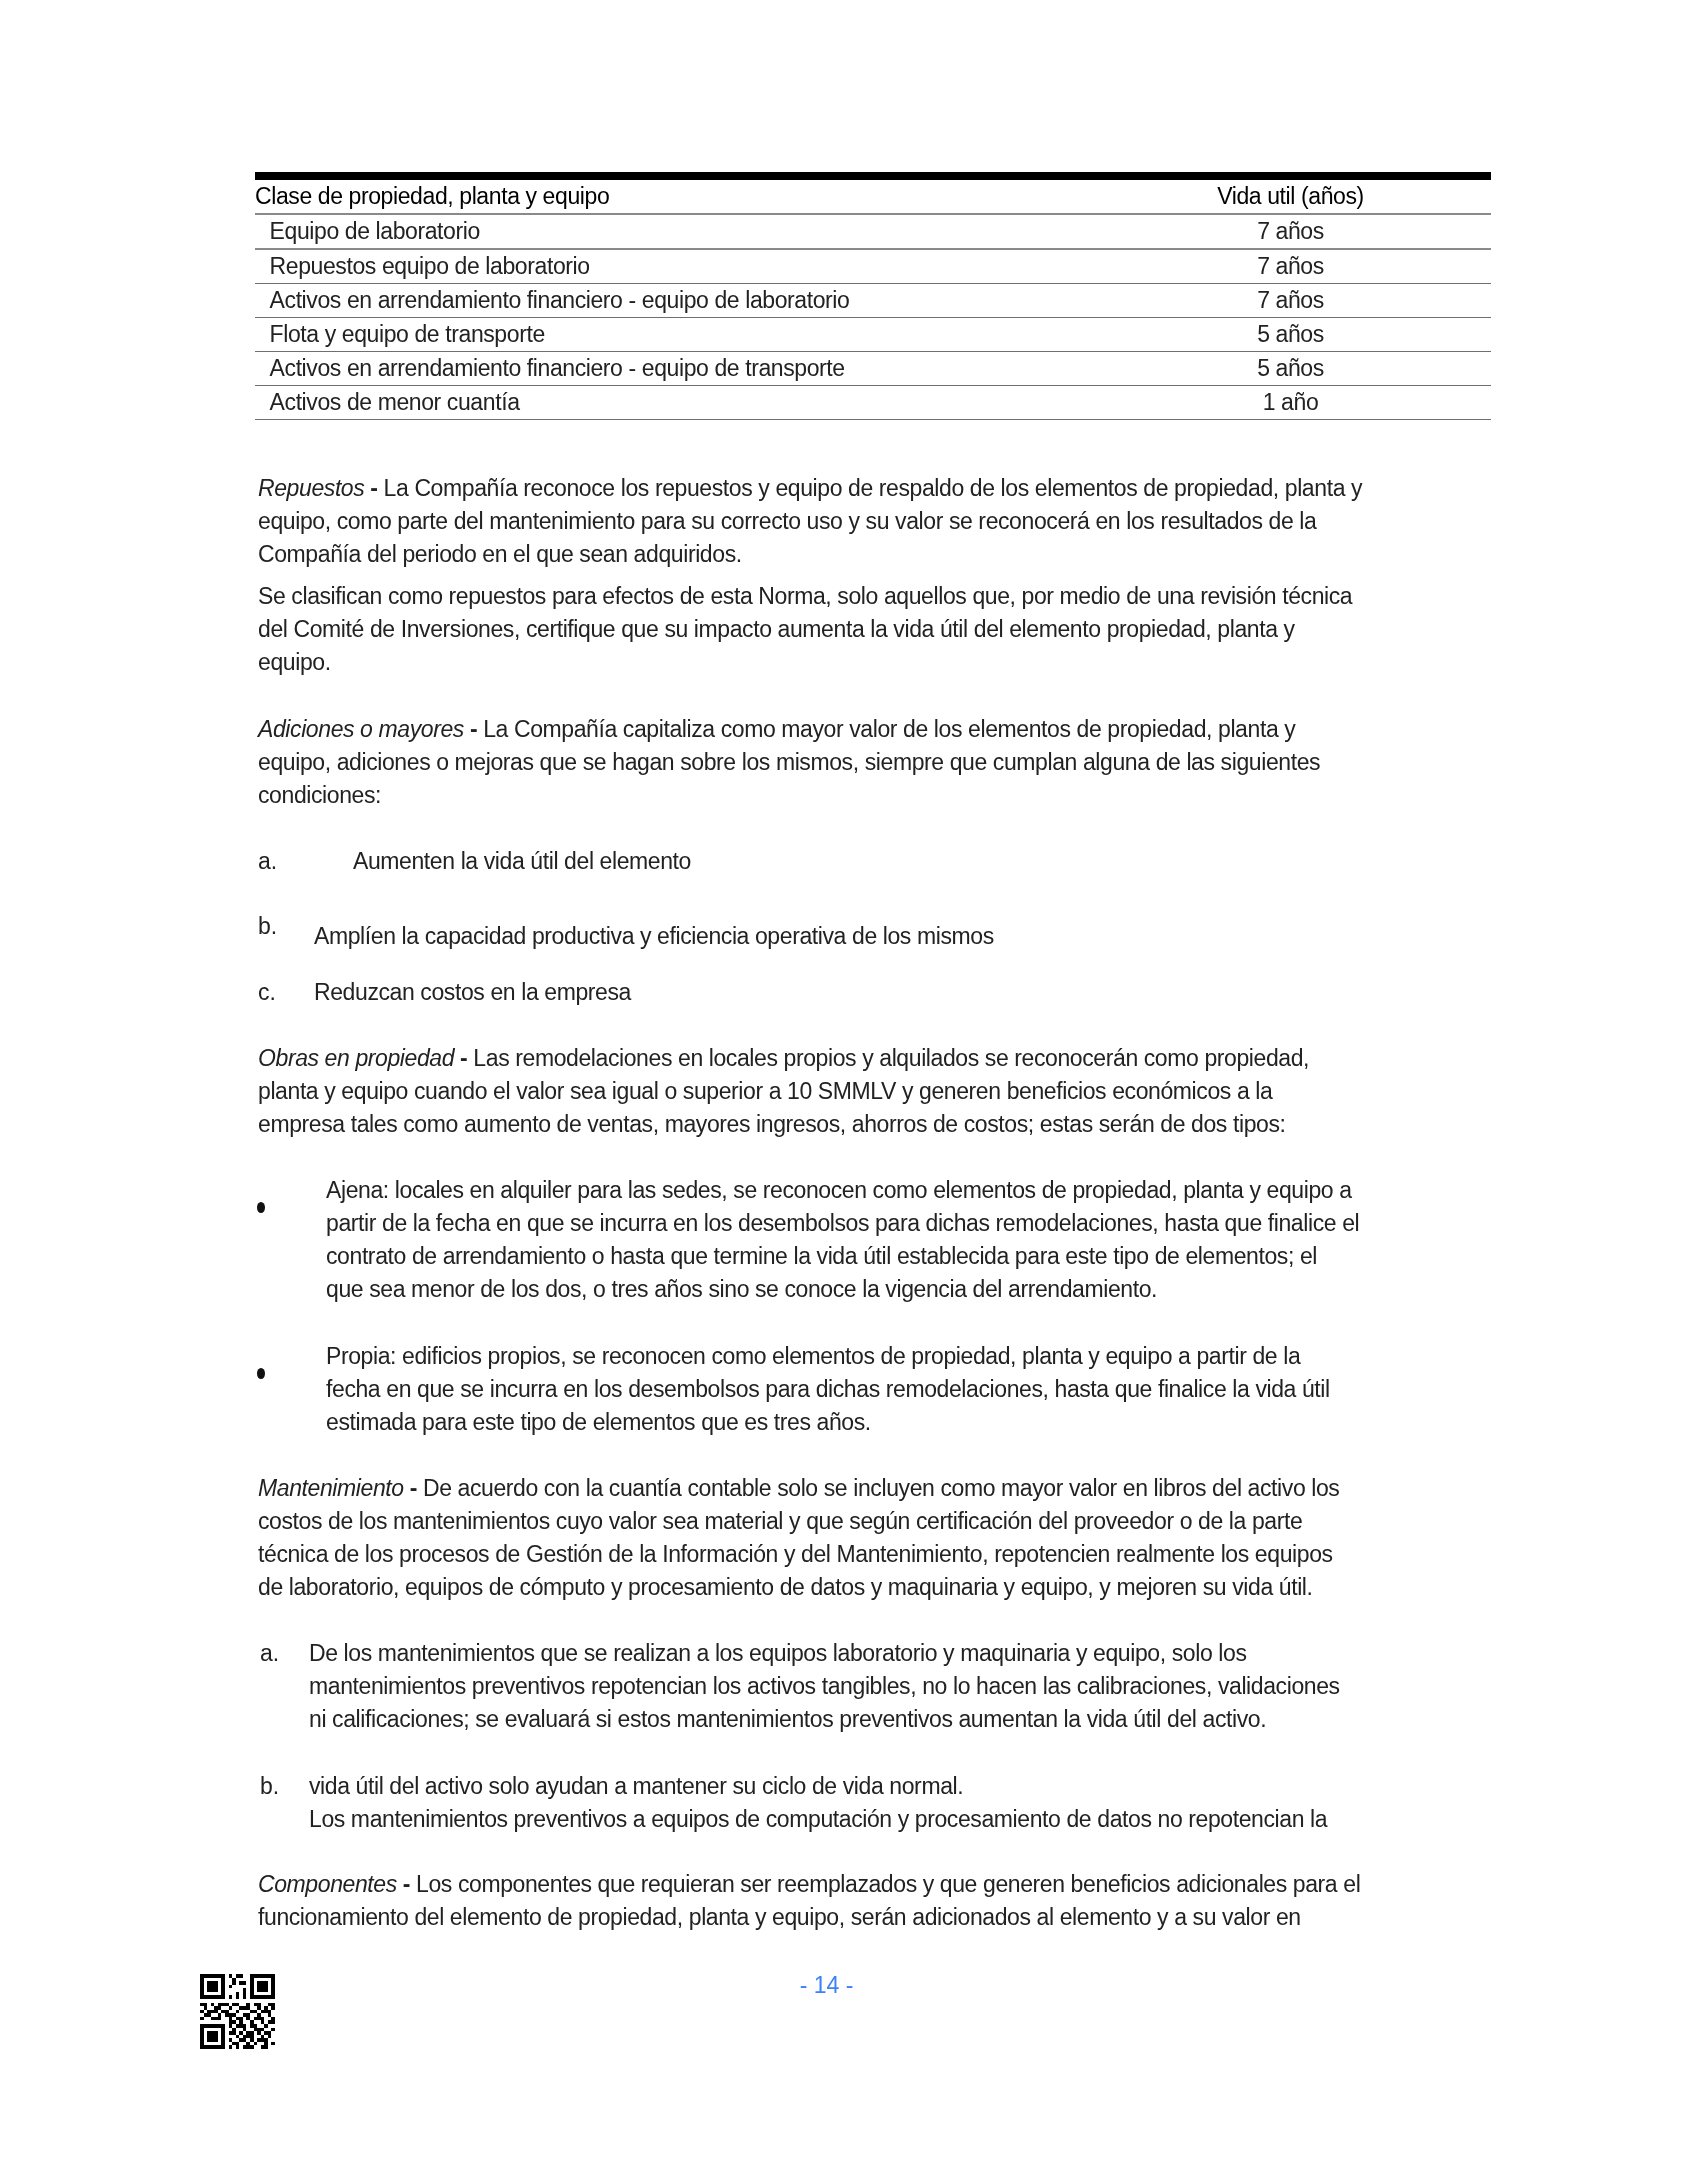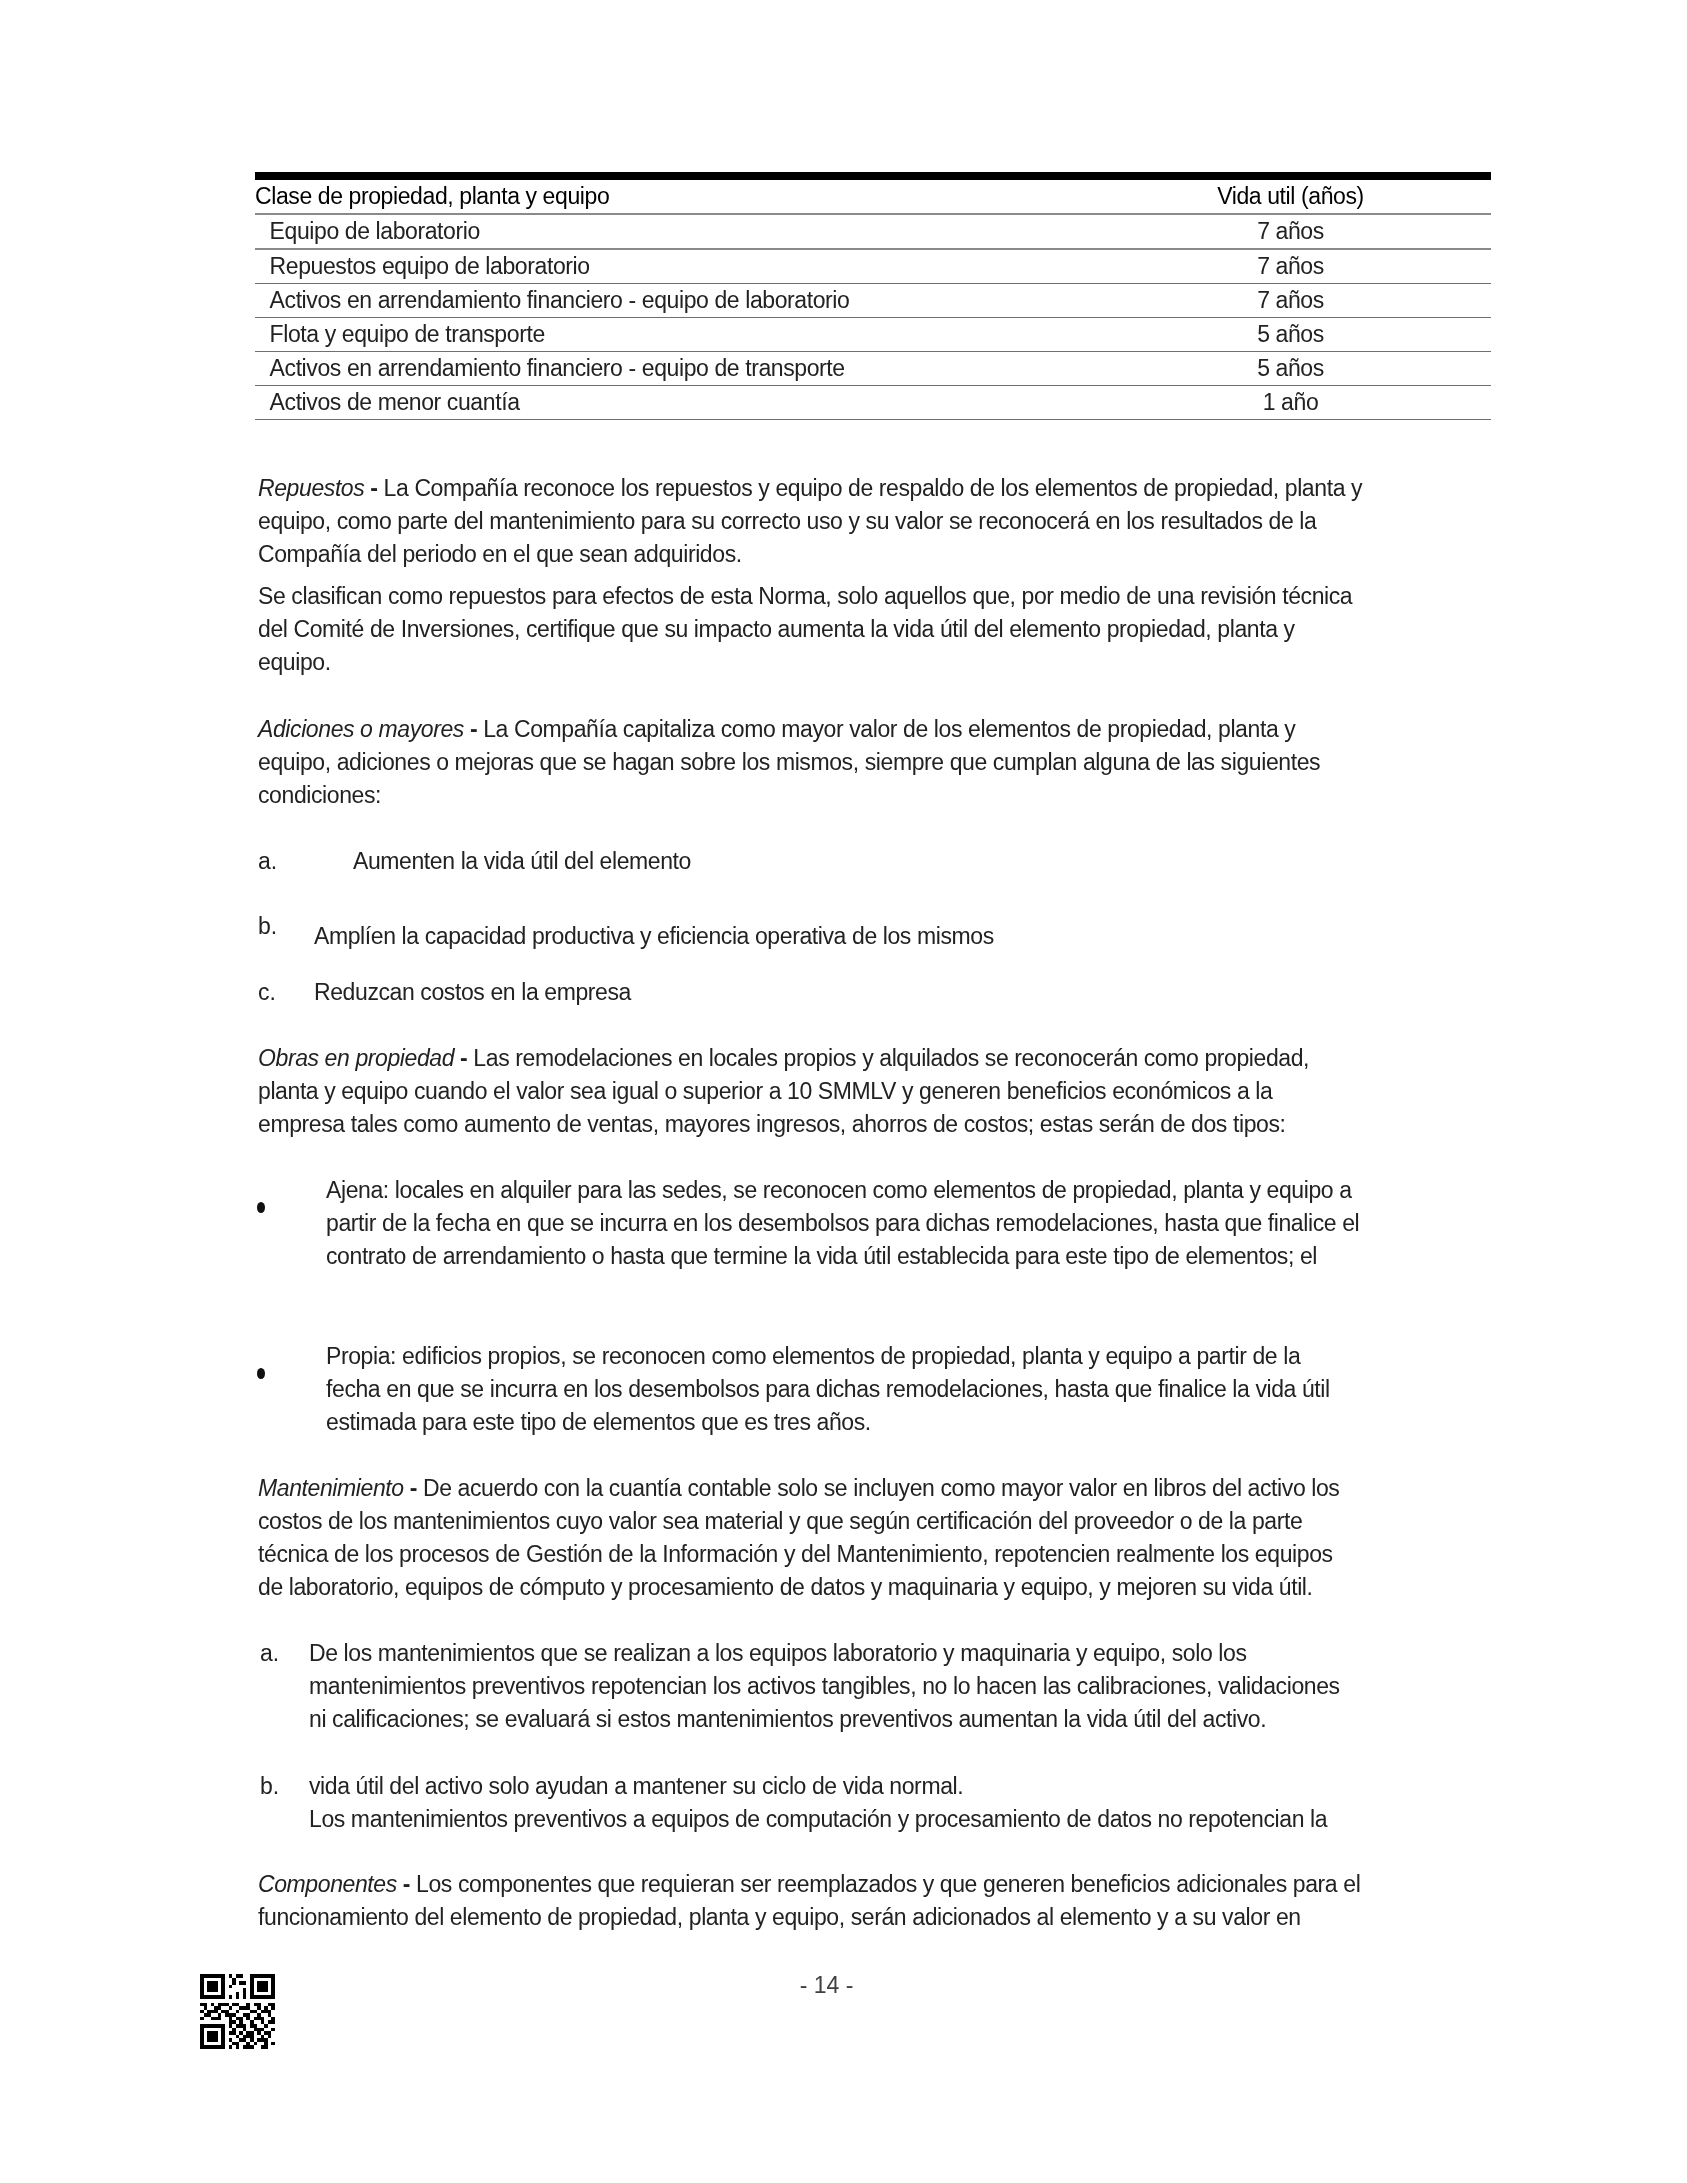--- a/index.html
+++ b/index.html
@@ -31,21 +31,21 @@
     font-size: 23px; line-height: 33px; letter-spacing: -0.4px; color: #222;
     margin: 0;
   }
   .txt em { font-style: italic; }
   .dash { font-weight: bold; }
 
   .li { position: absolute; font-size: 23px; line-height: 33px; letter-spacing: -0.4px; color: #222; }
   .marker { position: absolute; font-size: 23px; line-height: 33px; color: #222; }
   .bullet { position: absolute; width: 8px; height: 11.2px; border-radius: 50%; background: #111; }
 
-  .page-number { position: absolute; left: 787px; top: 1972px; width: 79px; text-align: center; font-size: 23px; color: #404040; }
+  .page-number { position: absolute; left: 787px; top: 1972px; width: 79px; text-align: center; font-size: 23px; color: #3b82f6; }
   .qr { position: absolute; left: 200px; top: 1974px; width: 75px; height: 75px; }
 </style>
 </head>
 <body>
 
 <div class="page">
 
   <table class="ppe-table">
     <tbody>
         <tr class="topbar">
@@ -114,20 +114,21 @@
     <div>planta y equipo cuando el valor sea igual o superior a 10 SMMLV y generen beneficios económicos a la</div>
     <div>empresa tales como aumento de ventas, mayores ingresos, ahorros de costos; estas serán de dos tipos:</div>
   </div>
 
   <div>
     <span class="bullet" style="left:257px; top:1202px;"></span>
     <div class="txt" style="left:326px; width:1178px; top:1174px;">
       <div>Ajena: locales en alquiler para las sedes, se reconocen como elementos de propiedad, planta y equipo a</div>
       <div>partir de la fecha en que se incurra en los desembolsos para dichas remodelaciones, hasta que finalice el</div>
       <div>contrato de arrendamiento o hasta que termine la vida útil establecida para este tipo de elementos; el</div>
+      <div>que sea menor de los dos, o tres años sino se conoce la vigencia del arrendamiento.</div>
     </div>
     <span class="bullet" style="left:257px; top:1368px;"></span>
     <div class="txt" style="left:326px; width:1178px; top:1340px;">
       <div>Propia: edificios propios, se reconocen como elementos de propiedad, planta y equipo a partir de la</div>
       <div>fecha en que se incurra en los desembolsos para dichas remodelaciones, hasta que finalice la vida útil</div>
       <div>estimada para este tipo de elementos que es tres años.</div>
     </div>
   </div>
 
   <div class="txt" style="top:1472px;">

